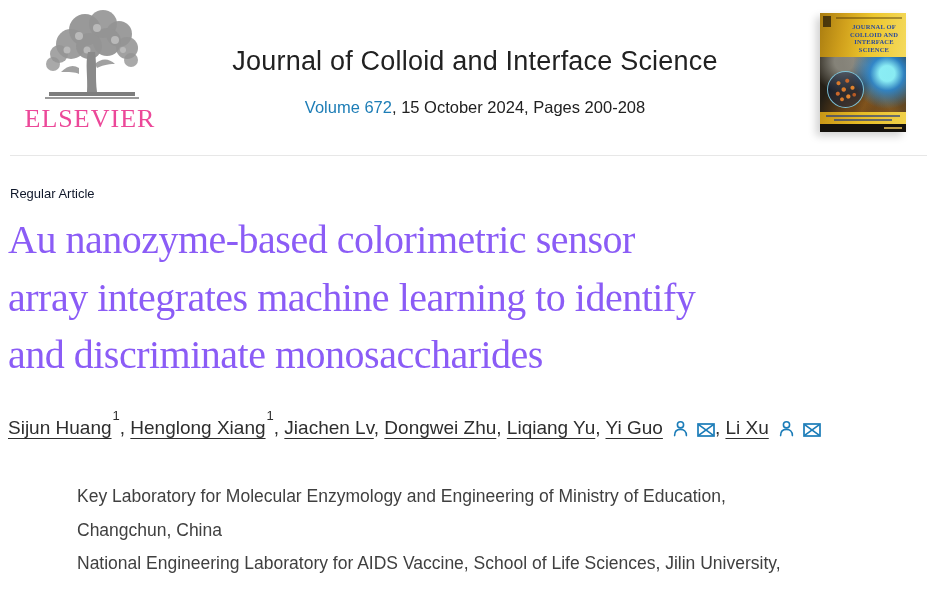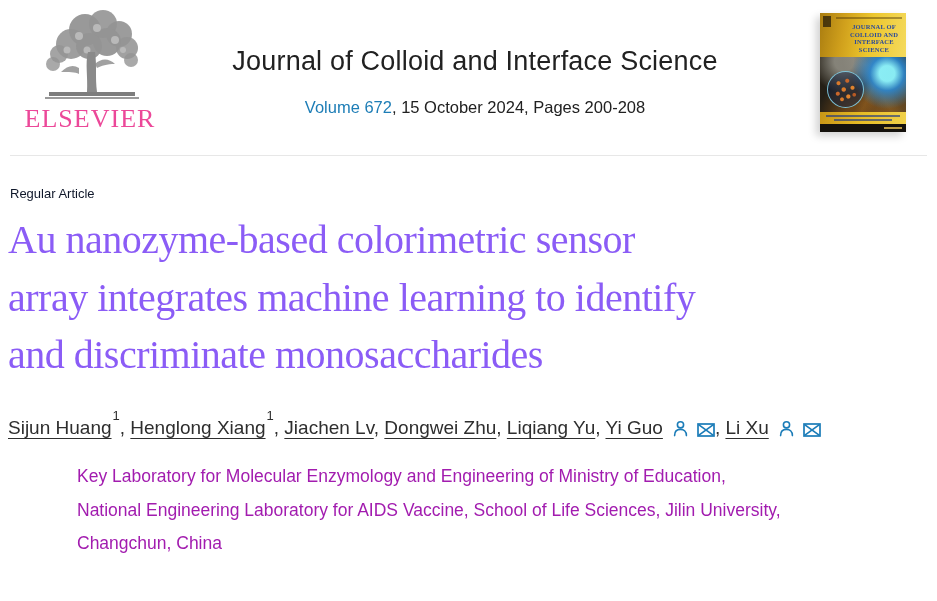--- a/index.html
+++ b/index.html
@@ -98,22 +98,22 @@
   .authors { position:absolute; left:8px; top:415px; width:925px; font-size:19px; color:#2e2e2e; }
   .author-link {
     color:#2e2e2e; text-decoration:underline; text-decoration-thickness:1px;
     text-underline-offset:4px; cursor:pointer;
   }
   .author-sup { font-size:13px; position:relative; top:-7px; margin-left:1px; color:#2e2e2e; }
   .icon-btn { display:inline-block; vertical-align:-3px; margin-left:9px; cursor:pointer; line-height:0; }
   .icon-btn + .icon-btn { margin-left:8px; }
 
   .affiliation {
-    position:absolute; left:77px; top:460px; width:820px;
-    font-size:17.5px; line-height:33.5px; color:#a21caf;
+    position:absolute; left:77px; top:480px; width:820px;
+    font-size:17.5px; line-height:33.5px; color:#404040;
   }
 </style>
 </head>
 <body>
 
 <div class="page">
 
   <div class="logo-block">
     <svg class="logo-tree" width="126" height="96" viewBox="0 0 126 96">
       <g fill="#949494">
@@ -195,17 +195,17 @@
             <circle cx="8.5" cy="4.8" r="3.1"></circle>
             <path d="M2.6,15.6 C2.6,11.2 5.4,9.4 8.5,9.4 C11.6,9.4 14.4,11.2 14.4,15.6" stroke-linecap="round"></path>
           </svg></span><span class="icon-btn"><svg width="18" height="14" viewBox="0 0 18 14" fill="none" stroke="#1b7cb8" stroke-width="1.7">
             <rect x="1" y="1" width="16" height="12" fill="#ffffff"></rect>
             <path d="M1.6,1.6 L16.4,12.4 M16.4,1.6 L1.6,12.4"></path>
           </svg></span></span>
   </div>
 
   <div class="affiliation">
     <div>Key Laboratory for Molecular Enzymology and Engineering of Ministry of Education,</div>
+    <div>Changchun, China</div>
     <div>National Engineering Laboratory for AIDS Vaccine, School of Life Sciences, Jilin University,</div>
-    <div>Changchun, China</div>
   </div>
 
 </div>
 
 </body></html>

